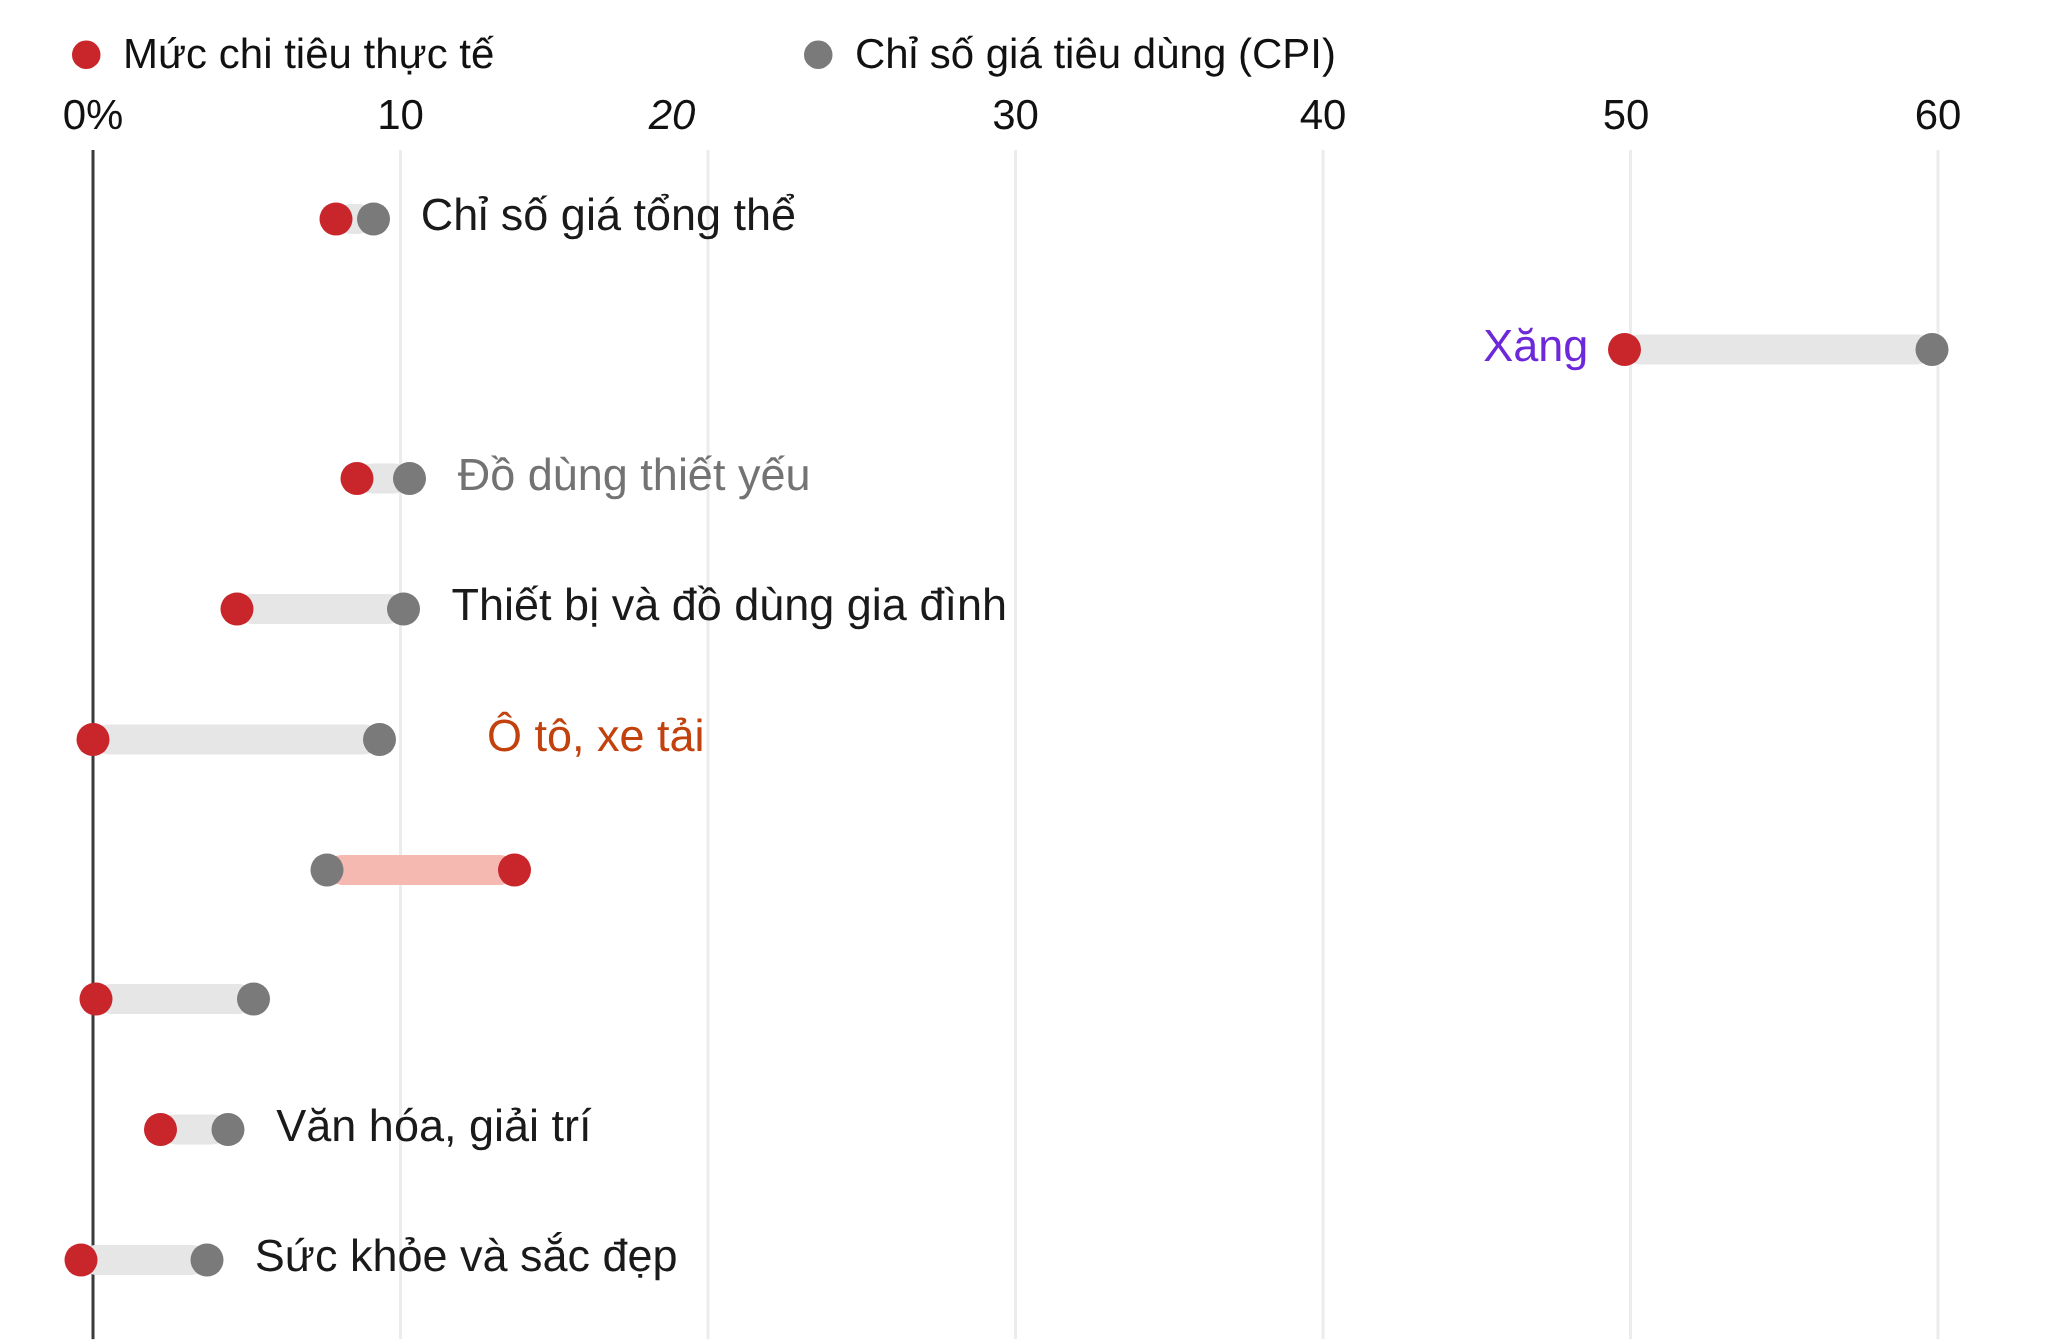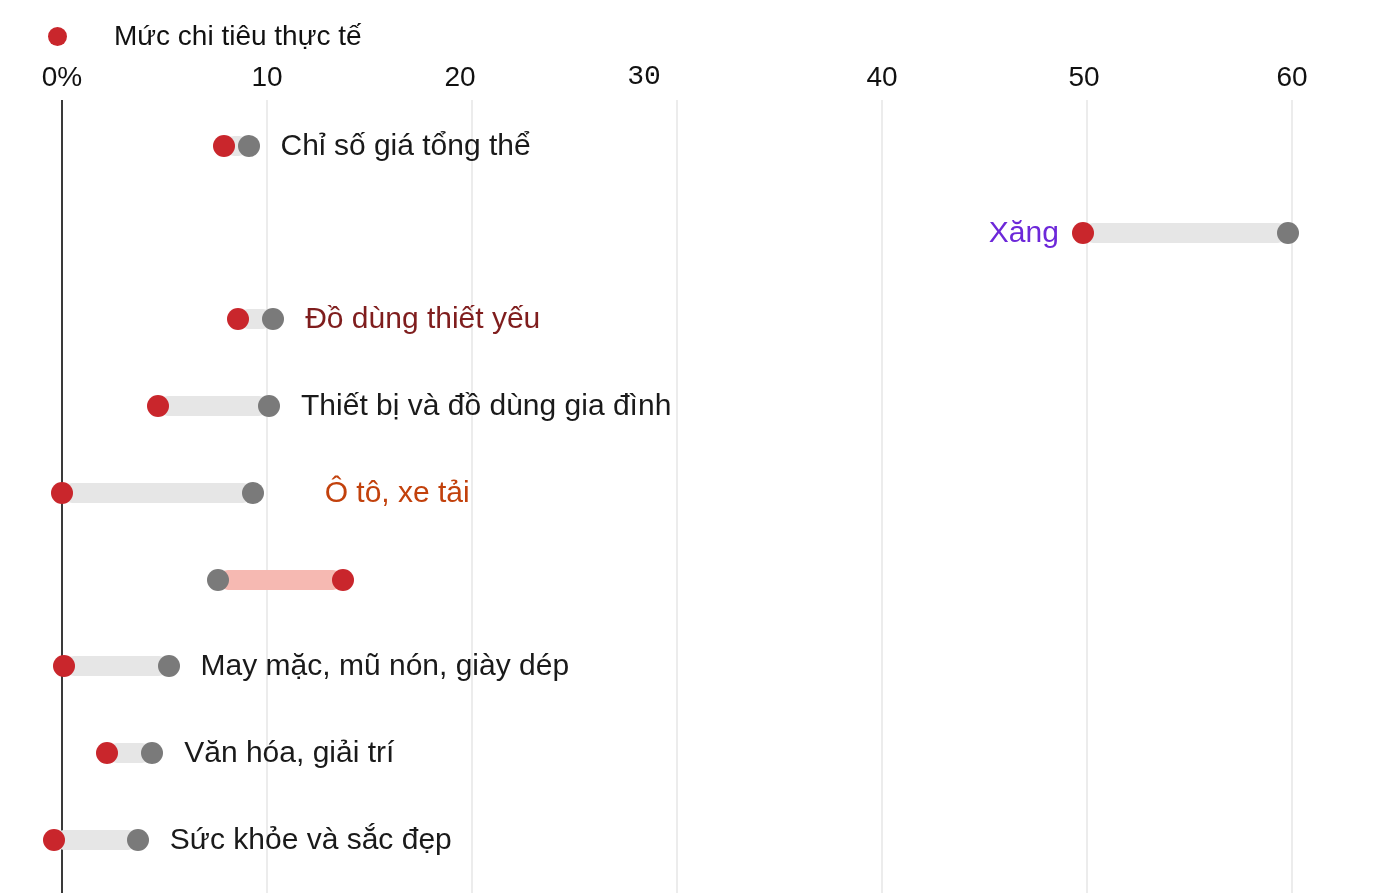--- a/index.html
+++ b/index.html
@@ -17,21 +17,21 @@
   }
   .legend-item {
     position: absolute;
     top: 20px;
     display: flex;
     align-items: center;
     font-size: 28px;
     color: #111111;
     white-space: nowrap;
   }
-  .legend-item-actual { left: 48px; gap: 32px; }
+  .legend-item-actual { left: 48px; }
   .legend-item-cpi { left: 536px; }
   .legend-dot {
     width: 19px;
     height: 19px;
     border-radius: 50%;
     margin-right: 15px;
     flex: 0 0 auto;
   }
   .plot { position: absolute; inset: 0; }
   .gridline {
@@ -79,63 +79,66 @@
 </head>
 <body>
 
 <div class="chart">
 
   <div class="legend-item legend-item-actual">
     <span class="legend-dot" id="legend-dot-actual" style="background: rgb(201, 38, 44);"></span>
     <span>Mức chi tiêu thực tế</span>
   </div>
 
+  <div class="legend-item legend-item-cpi">
+    <span class="legend-dot" id="legend-dot-cpi" style="background: rgb(122, 122, 122);"></span>
+    <span>Chỉ số giá tiêu dùng (CPI)</span>
+  </div>
 
   <div class="plot" id="plot">
       <div class="tick-label" style="left: 62px;">0%</div>
       <div class="gridline" style="left: 266px; background: rgb(236, 236, 236);"></div>
       <div class="tick-label" style="left: 267px;">10</div>
       <div class="gridline" style="left: 471px; background: rgb(236, 236, 236);"></div>
-      <div class="tick-label" style="left: 460px;">20</div>
+      <div class="tick-label" style="left: 448px; font-style: italic;">20</div>
       <div class="gridline" style="left: 676px; background: rgb(236, 236, 236);"></div>
-      <div class="tick-label" style="left: 644px; font-family: Liberation Mono, monospace;">30</div>
+      <div class="tick-label" style="left: 677px;">30</div>
       <div class="gridline" style="left: 881px; background: rgb(236, 236, 236);"></div>
       <div class="tick-label" style="left: 882px;">40</div>
       <div class="gridline" style="left: 1086px; background: rgb(236, 236, 236);"></div>
       <div class="tick-label" style="left: 1084px;">50</div>
       <div class="gridline" style="left: 1291px; background: rgb(236, 236, 236);"></div>
       <div class="tick-label" style="left: 1292px;">60</div>
       <div class="axis-line" style="left: 61px; background: rgb(58, 58, 58);"></div>
       <div class="bar" style="left: 223.95px; width: 24.6px; top: 136px; background: rgb(230, 230, 230);"></div>
       <div class="dot" style="left: 237.55px; top: 135px; background: rgb(122, 122, 122);"></div>
       <div class="dot" style="left: 212.95px; top: 135px; background: rgb(201, 38, 44);"></div>
       <div class="row-label" style="top: 146px; color: rgb(26, 26, 26); left: 280.55px;">Chỉ số giá tổng thể</div>
       <div class="bar" style="left: 1082.9px; width: 205px; top: 222.7px; background: rgb(230, 230, 230);"></div>
       <div class="dot" style="left: 1276.9px; top: 221.7px; background: rgb(122, 122, 122);"></div>
       <div class="dot" style="left: 1071.9px; top: 221.7px; background: rgb(201, 38, 44);"></div>
       <div class="row-label" style="top: 232.7px; color: #6d28d9; right: 315.1px;">Xăng</div>
       <div class="bar" style="left: 238.3px; width: 34.85px; top: 309.4px; background: rgb(230, 230, 230);"></div>
       <div class="dot" style="left: 262.15px; top: 308.4px; background: rgb(122, 122, 122);"></div>
       <div class="dot" style="left: 227.3px; top: 308.4px; background: rgb(201, 38, 44);"></div>
-      <div class="row-label" style="top: 319.4px; color: #7f1d1d; left: 305.15px;">Đồ dùng thiết yếu</div>
+      <div class="row-label" style="top: 319.4px; color: #737373; left: 305.15px;">Đồ dùng thiết yếu</div>
       <div class="bar" style="left: 158.35px; width: 110.7px; top: 396.1px; background: rgb(230, 230, 230);"></div>
       <div class="dot" style="left: 258.05px; top: 395.1px; background: rgb(122, 122, 122);"></div>
       <div class="dot" style="left: 147.35px; top: 395.1px; background: rgb(201, 38, 44);"></div>
       <div class="row-label" style="top: 406.1px; color: rgb(26, 26, 26); left: 301.05px;">Thiết bị và đồ dùng gia đình</div>
       <div class="bar" style="left: 62px; width: 190.65px; top: 482.8px; background: rgb(230, 230, 230);"></div>
       <div class="dot" style="left: 241.65px; top: 481.8px; background: rgb(122, 122, 122);"></div>
       <div class="dot" style="left: 51px; top: 481.8px; background: rgb(201, 38, 44);"></div>
       <div class="row-label" style="top: 492.8px; color: #c2410c; left: 284.65px; margin-left: 40px;">Ô tô, xe tải</div>
       <div class="bar" style="left: 217.8px; width: 125.05px; top: 569.5px; background: rgb(246, 185, 178);"></div>
       <div class="dot" style="left: 206.8px; top: 568.5px; background: rgb(122, 122, 122);"></div>
       <div class="dot" style="left: 331.85px; top: 568.5px; background: rgb(201, 38, 44);"></div>
       <div class="bar" style="left: 64.05px; width: 104.55px; top: 656.2px; background: rgb(230, 230, 230);"></div>
       <div class="dot" style="left: 157.6px; top: 655.2px; background: rgb(122, 122, 122);"></div>
       <div class="dot" style="left: 53.05px; top: 655.2px; background: rgb(201, 38, 44);"></div>
-      <div class="row-label" style="top: 666.2px; color: rgb(26, 26, 26); left: 200.6px;">May mặc, mũ nón, giày dép</div>
       <div class="bar" style="left: 107.1px; width: 45.1px; top: 742.9px; background: rgb(230, 230, 230);"></div>
       <div class="dot" style="left: 141.2px; top: 741.9px; background: rgb(122, 122, 122);"></div>
       <div class="dot" style="left: 96.1px; top: 741.9px; background: rgb(201, 38, 44);"></div>
       <div class="row-label" style="top: 752.9px; color: rgb(26, 26, 26); left: 184.2px;">Văn hóa, giải trí</div>
       <div class="bar" style="left: 53.8px; width: 84.05px; top: 829.6px; background: rgb(230, 230, 230);"></div>
       <div class="dot" style="left: 126.85px; top: 828.6px; background: rgb(122, 122, 122);"></div>
       <div class="dot" style="left: 42.8px; top: 828.6px; background: rgb(201, 38, 44);"></div>
       <div class="row-label" style="top: 839.6px; color: rgb(26, 26, 26); left: 169.85px;">Sức khỏe và sắc đẹp</div>
     </div>
 

